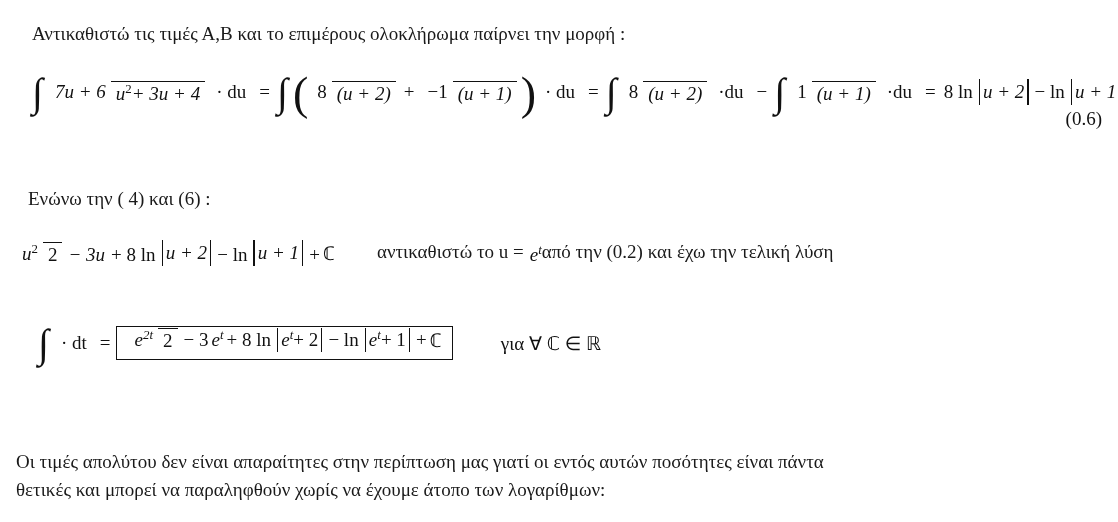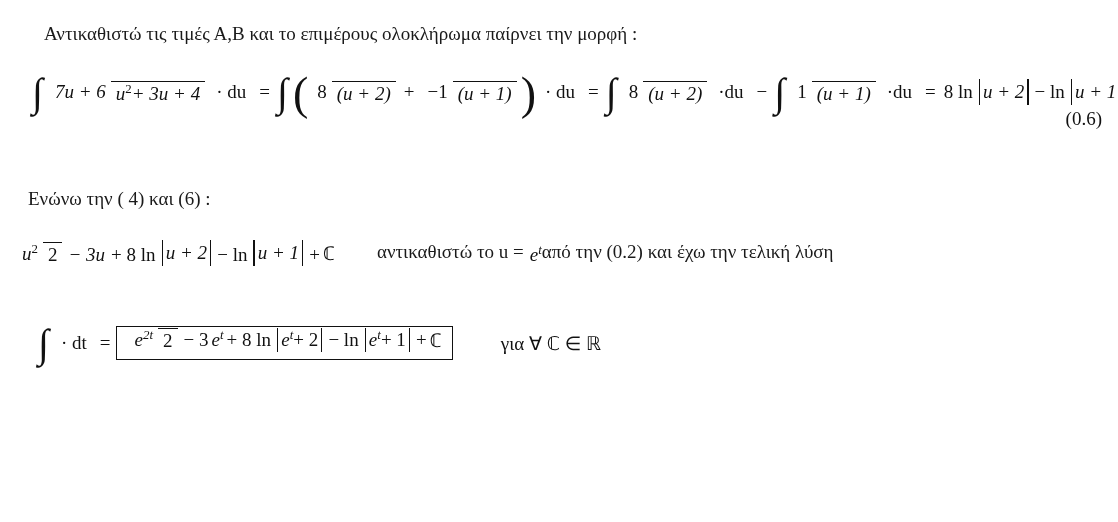--- a/index.html
+++ b/index.html
@@ -88,21 +88,21 @@
   .sup {
     font-size: 0.68em;
     vertical-align: super;
     line-height: 0;
   }
   .op { margin: 0 5px; }
   .opn { margin: 0 3px; }
   .dot { margin: 0 8px; }
 
   
-  .l1   { position: absolute; left: 44px;  top: 20px; }
+  .l1   { position: absolute; left: 32px;  top: 20px; }
   .eq06 { position: absolute; left: 30px;  top: 74px; }
   .tag06{ position: absolute; right: 16px; top: 108px; font-size: 19px; }
   .l2   { position: absolute; left: 28px;  top: 185px; }
   .eq2  { position: absolute; left: 14px;  top: 238px; align-items: flex-end; }
   .eqbox{ position: absolute; left: 36px;  top: 326px; }
   .l3   { position: absolute; left: 16px;  top: 448px; }
 
   .boxed {
     border: 1.6px solid #111;
     padding: 0 10px 6px 10px;
@@ -258,14 +258,18 @@
         <span class="bar h24"></span>
       </span>
 
       <span class="opn">+</span>
       <span class="bb">ℂ</span>
     </span>
 
     <span class="forall">για ∀ ℂ  ∈  ℝ</span>
   </div>
 
+  <div class="l3">
+    <div class="para">Οι τιμές απολύτου δεν είναι απαραίτητες στην περίπτωση μας γιατί οι εντός  αυτών ποσότητες είναι πάντα</div>
+    <div class="para">θετικές και μπορεί να παραληφθούν χωρίς να έχουμε άτοπο των λογαρίθμων:</div>
+  </div>
 
 </div>
 
 </body></html>

